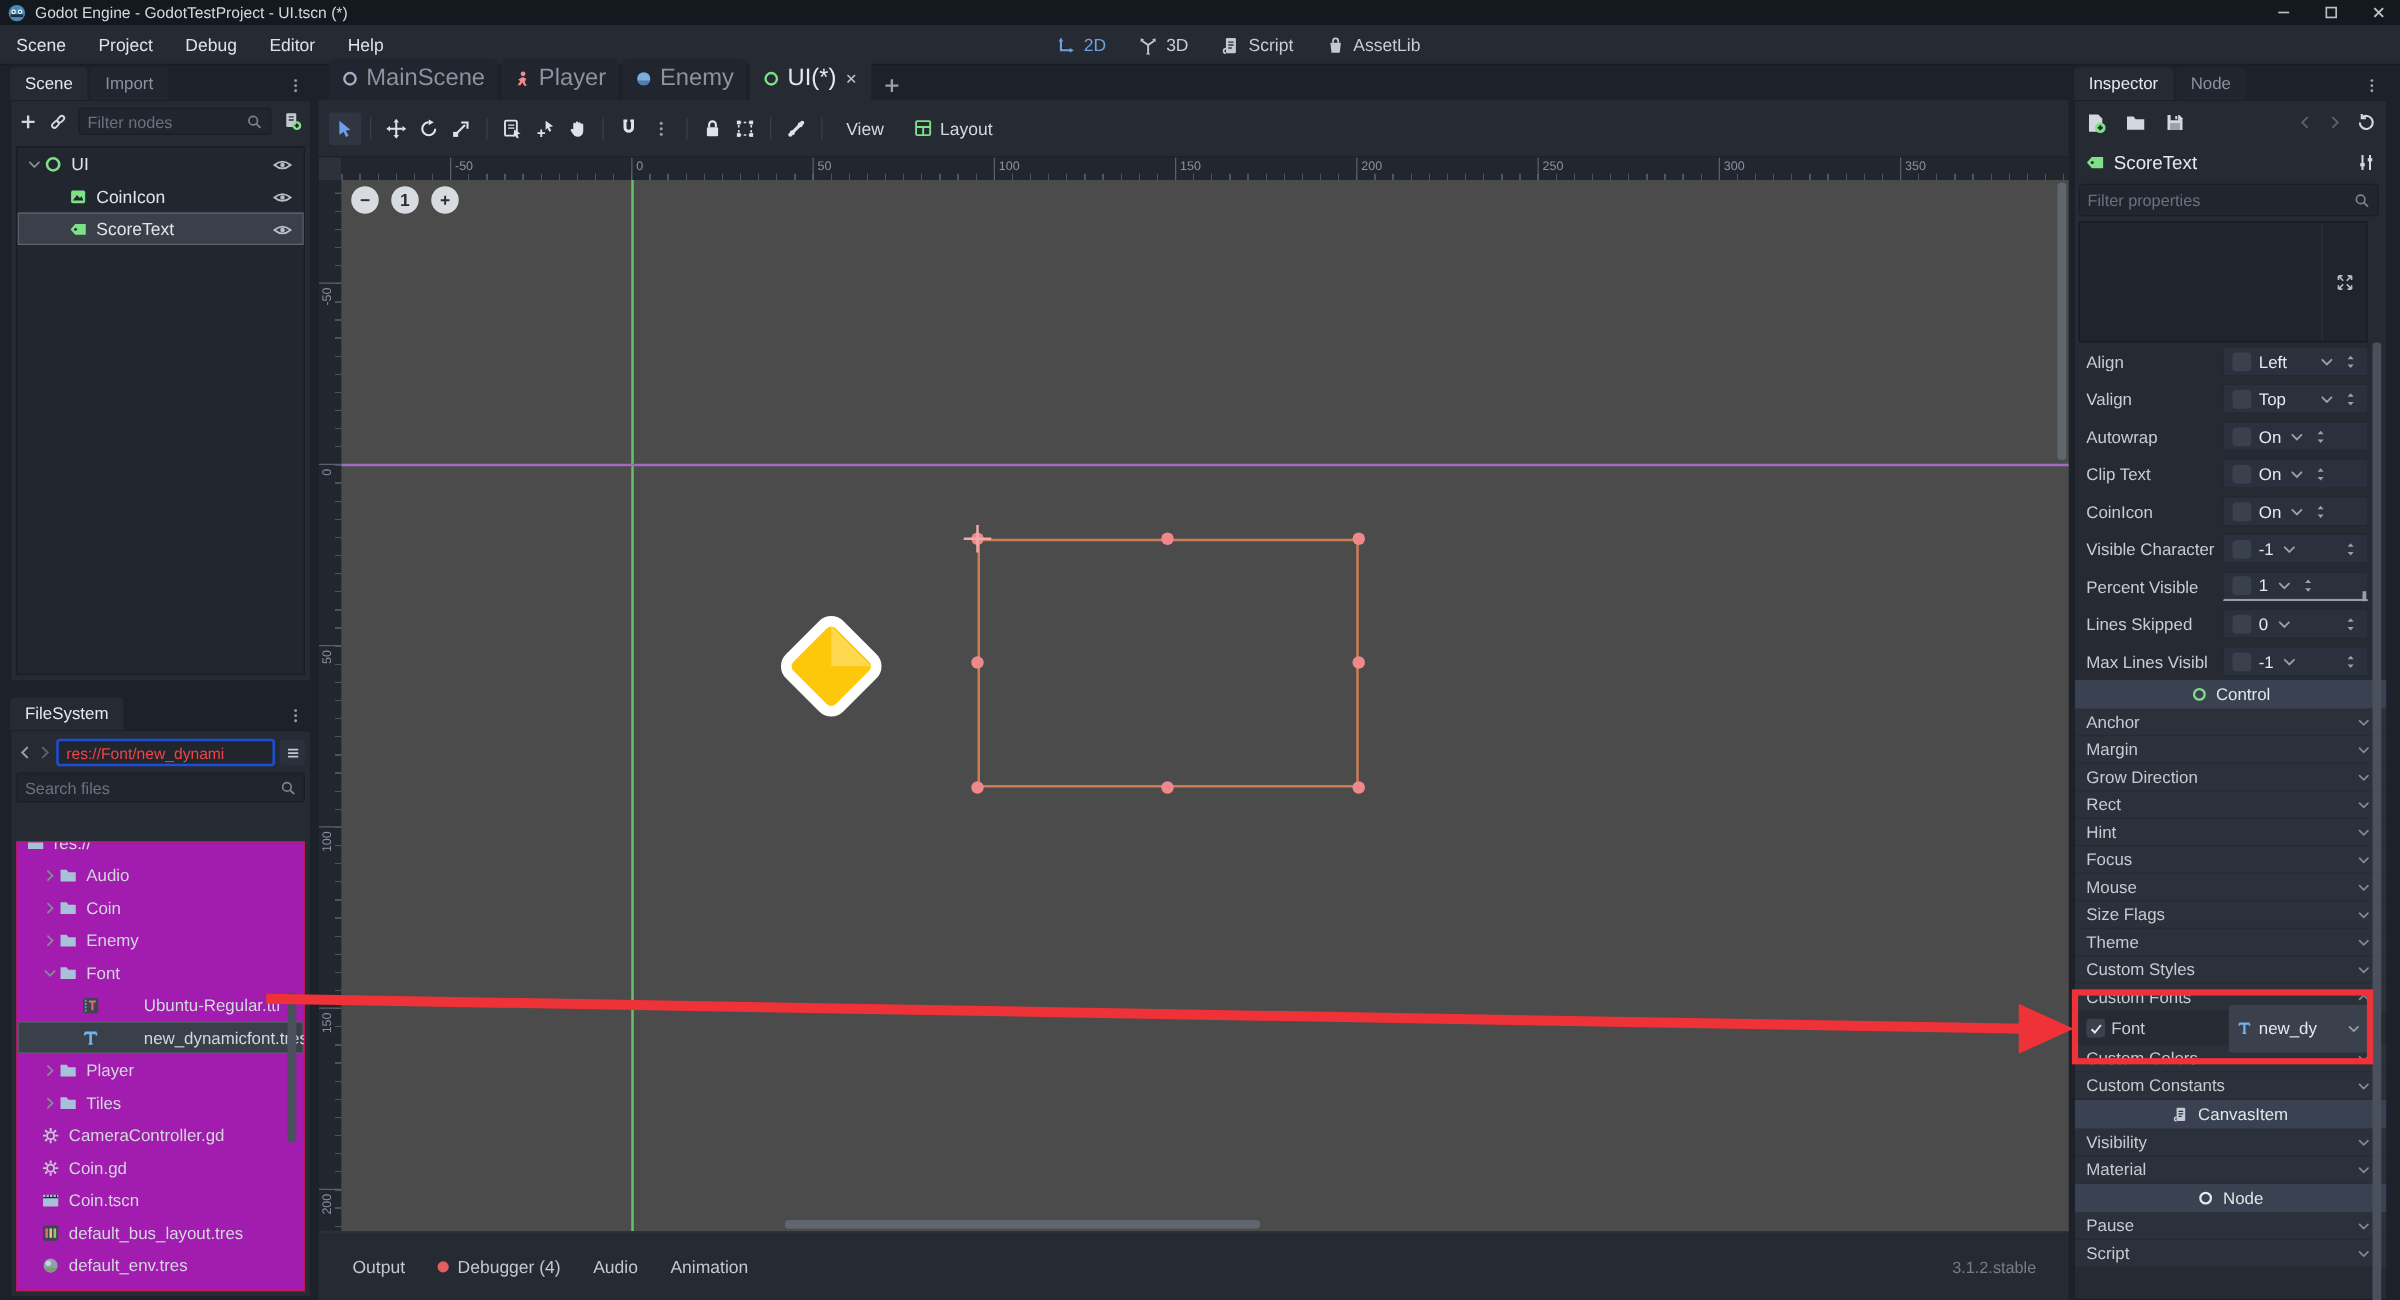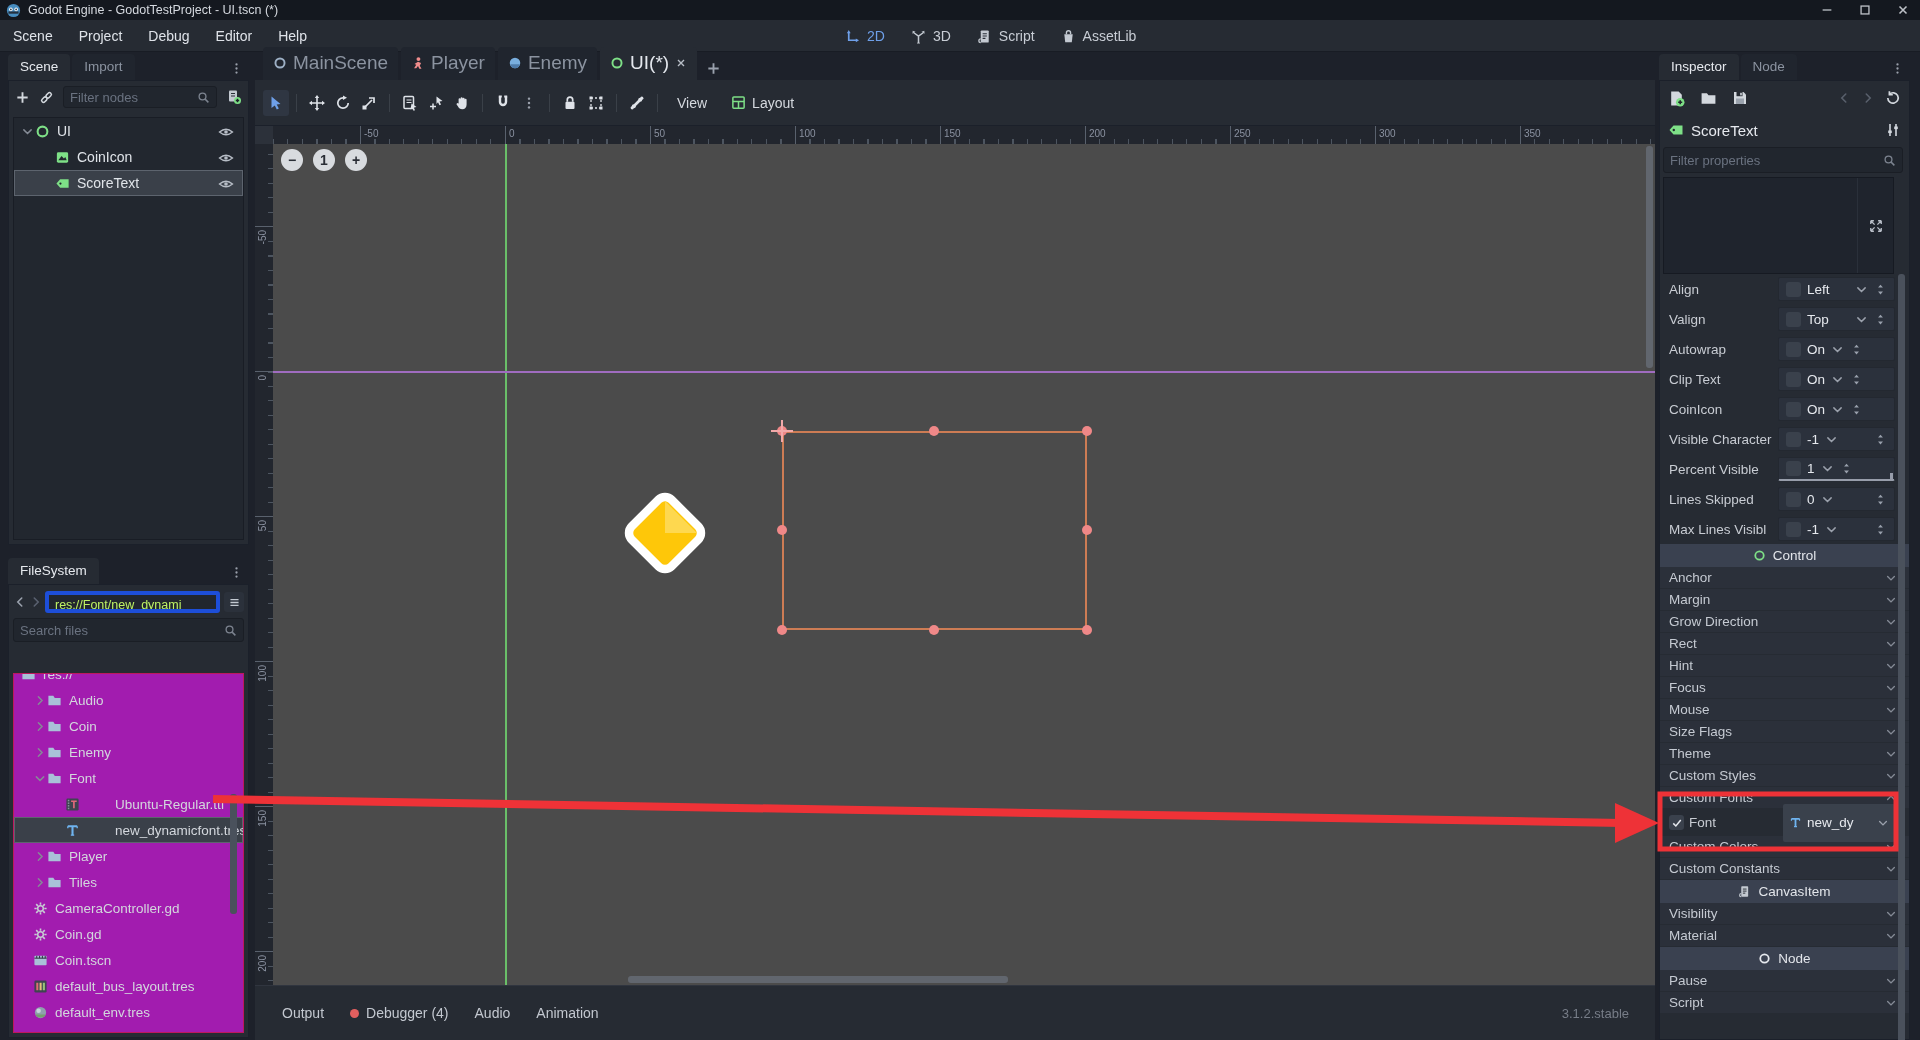--- a/index.html
+++ b/index.html
@@ -51,22 +51,22 @@
   .node-row.selected { background:#3a4049; border-color:#5d646e; }
   .node-row .lbl { margin-left:7px; }
   .node-row .eye { position:absolute; right:8px; top:5px; }
   .exp-gap { width:14px; display:inline-flex; }
 
   
   .fsdock { position:absolute; left:8px; top:556px; width:241px; height:482px; }
   .fsdock .body { position:absolute; left:0; top:28px; right:0; bottom:0; background:#262b33;
                   border:1px solid #1b202a; padding:4px; }
   .fs-nav { display:flex; align-items:center; gap:2px; height:26px; }
-  .fs-path { flex:1; height:22px; background:#21262e; border:4px solid #1d4ed8; border-radius:3px;
-             font-size:12.5px; color:#bef264; line-height:20px; padding:0 6px; white-space:nowrap; overflow:hidden; }
+  .fs-path { flex:1; height:22px; background:#21262e; border:2px solid #1d4ed8; border-radius:3px;
+             font-size:12.5px; color:#ef4444; line-height:20px; padding:0 6px; white-space:nowrap; overflow:hidden; }
   .fs-mode { width:20px; height:20px; background:#2b313b; border-radius:3px; display:flex;
              align-items:center; justify-content:center; margin-left:2px; }
   .fs-search { margin-top:3px; height:24px; }
   .fs-tree { position:absolute; left:4px; right:4px; top:88px; bottom:4px; background:#a21caf;
              border:1px solid #be185d; overflow:hidden; }
   .fs-row { display:flex; align-items:center; height:26px; font-size:13.5px; color:#d3d7dd;
             padding-left:6px; white-space:nowrap; border:1px solid transparent; }
   .fs-row[data-depth="1"] { padding-left:18px; }
   .fs-row[data-depth="2"] { padding-left:50px;gap:28px; }
   .fs-row .lbl { margin-left:7px; }

